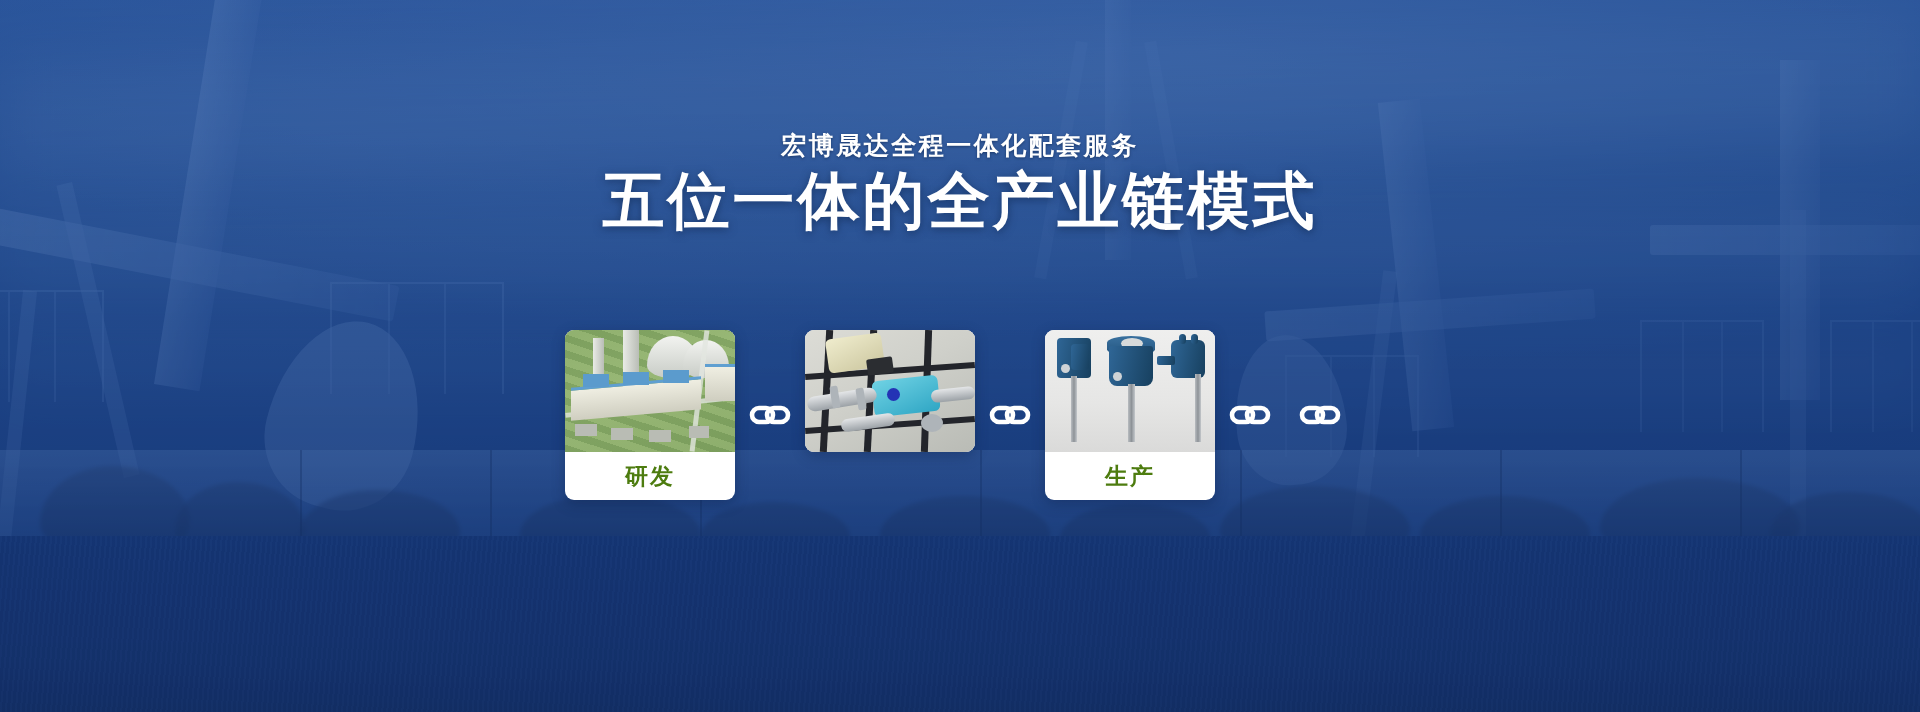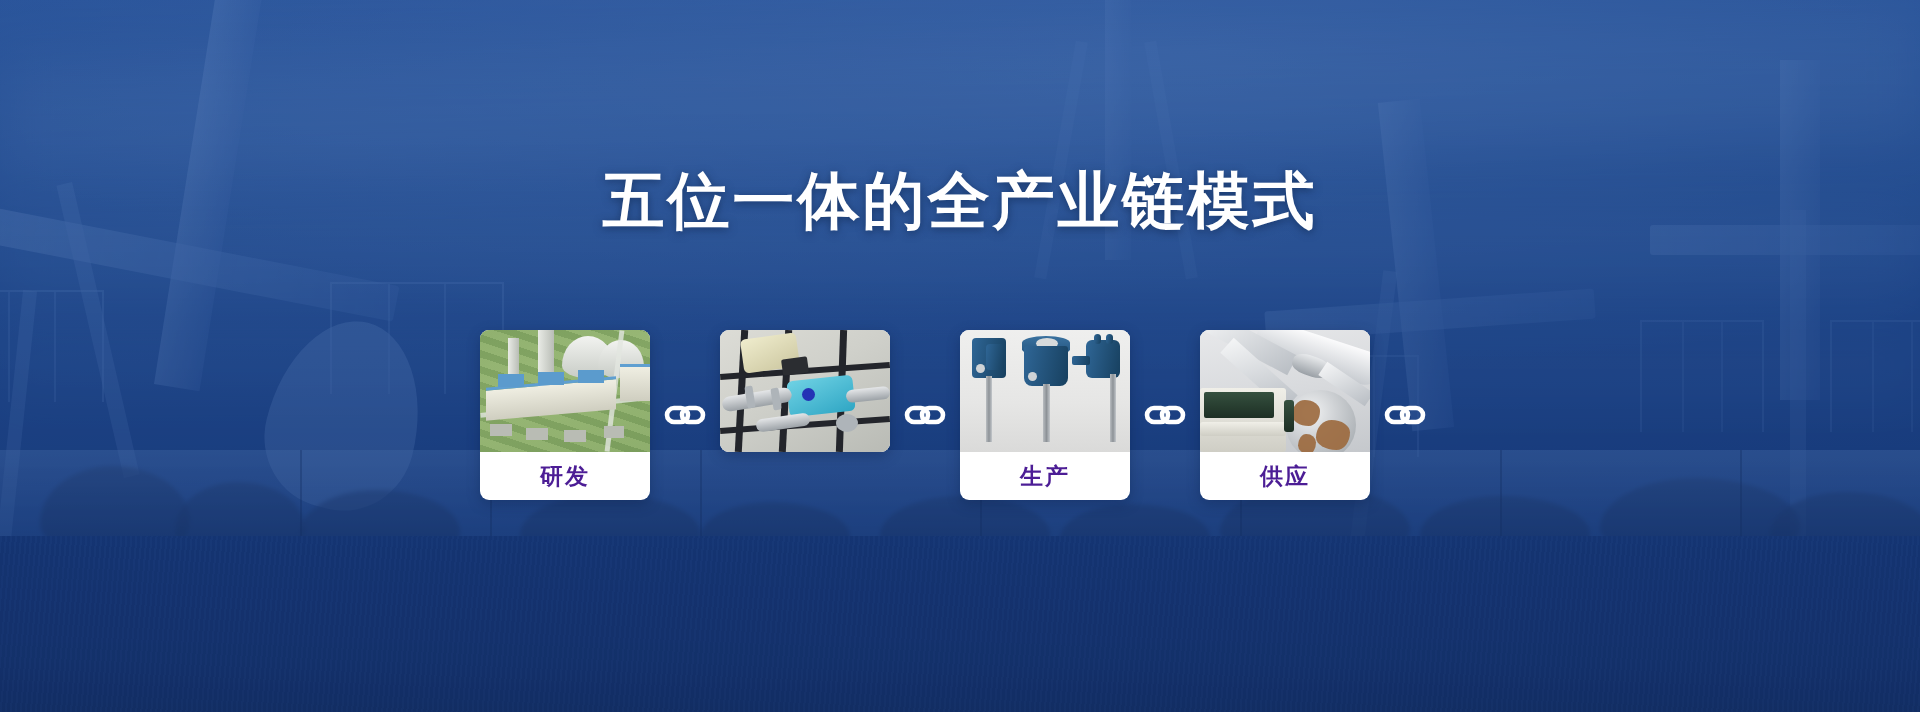--- a/index.html
+++ b/index.html
@@ -134,21 +134,21 @@
     height:122px;
     width:100%;
     overflow:hidden;
     background:#cfd4d8;
   }
   .card-label{
     height:48px;
     display:flex;
     align-items:center;
     justify-content:center;
-    color:#4c1d95;
+    color:#4d7c0f;
     font-size:23px;
     font-weight:700;
     letter-spacing:2px;
     text-align:center;
   }
 
   .link-gap{
     flex:0 0 auto;
     width:70px;
     height:170px;
@@ -275,20 +275,21 @@
     </div>
 
     <div class="bg-ground"></div>
 
     <div class="bg-veil"></div>
     <div class="bg-tint"></div>
   </div>
 
   <div class="content">
 
+    <div class="subtitle">宏博晟达全程一体化配套服务</div>
     <div class="headline">五位一体的全产业链模式</div>
 
     <div class="chain-row">
 
       <div class="card">
         <div class="card-photo">
           <div class="art-plant">
             <div class="grass"></div>
             <div class="dome" style="left:82px;top:6px;width:52px;height:42px;"></div>
             <div class="dome" style="left:118px;top:10px;width:46px;height:38px;"></div>
@@ -377,41 +378,20 @@
 
       <div class="link-gap">
         <svg class="chain-icon" width="44" height="26" viewBox="0 0 44 26">
           <g fill="none" stroke="#ffffff" stroke-width="4.6" stroke-linecap="round">
             <path d="M18 6 H11 a7 7 0 0 0 0 14 h7 a7 7 0 0 0 0-14"></path>
             <path d="M26 6 H33 a7 7 0 0 1 0 14 h-7 a7 7 0 0 1 0-14"></path>
           </g>
         </svg>
       </div>
 
-      <div class="card">
-        <div class="card-photo">
-          <div class="art-supply">
-            <div class="fuse" style="left:54px;top:6px;width:130px;height:34px;transform:rotate(18deg);"></div>
-            <div class="wing" style="left:2px;top:2px;width:96px;height:22px;transform:rotate(28deg);"></div>
-            <div class="wing" style="left:16px;top:34px;width:86px;height:20px;transform:rotate(42deg);"></div>
-            <div class="engine" style="left:92px;top:26px;width:38px;height:20px;transform:rotate(18deg);"></div>
-            <div class="wing" style="left:118px;top:46px;width:56px;height:16px;transform:rotate(34deg);"></div>
-            <div class="cab" style="left:0px;top:58px;width:86px;height:64px;"></div>
-            <div class="glass" style="left:4px;top:62px;width:70px;height:26px;"></div>
-            <div class="cab" style="left:0px;top:92px;width:86px;height:14px;"></div>
-            <div class="globe" style="left:86px;top:60px;width:70px;height:70px;">
-              <div class="land" style="left:6px;top:10px;width:28px;height:26px;"></div>
-              <div class="land" style="left:30px;top:30px;width:34px;height:30px;"></div>
-              <div class="land" style="left:12px;top:44px;width:18px;height:20px;"></div>
-            </div>
-            <div class="glass" style="left:84px;top:70px;width:10px;height:32px;border-radius:3px;"></div>
-          </div>
-        </div>
-        <div class="card-label">供应</div>
-      </div>
 
       <div class="link-gap">
         <svg class="chain-icon" width="44" height="26" viewBox="0 0 44 26">
           <g fill="none" stroke="#ffffff" stroke-width="4.6" stroke-linecap="round">
             <path d="M18 6 H11 a7 7 0 0 0 0 14 h7 a7 7 0 0 0 0-14"></path>
             <path d="M26 6 H33 a7 7 0 0 1 0 14 h-7 a7 7 0 0 1 0-14"></path>
           </g>
         </svg>
       </div>
 

